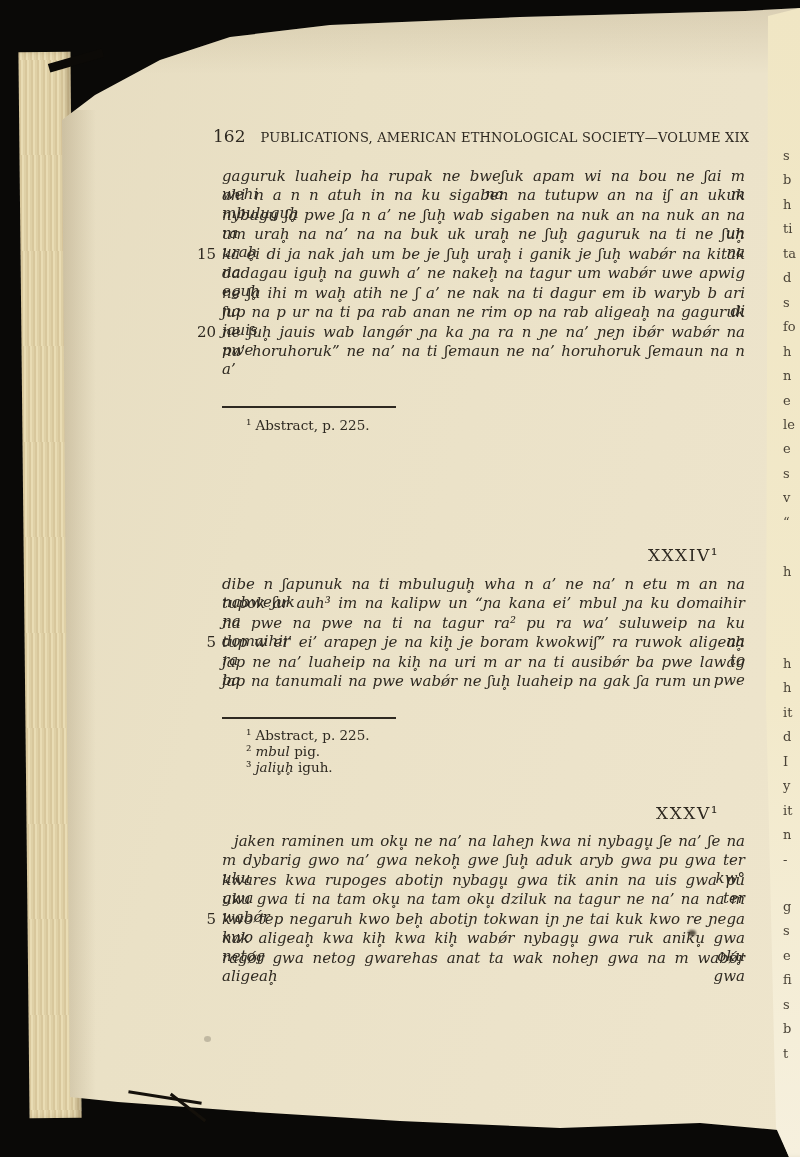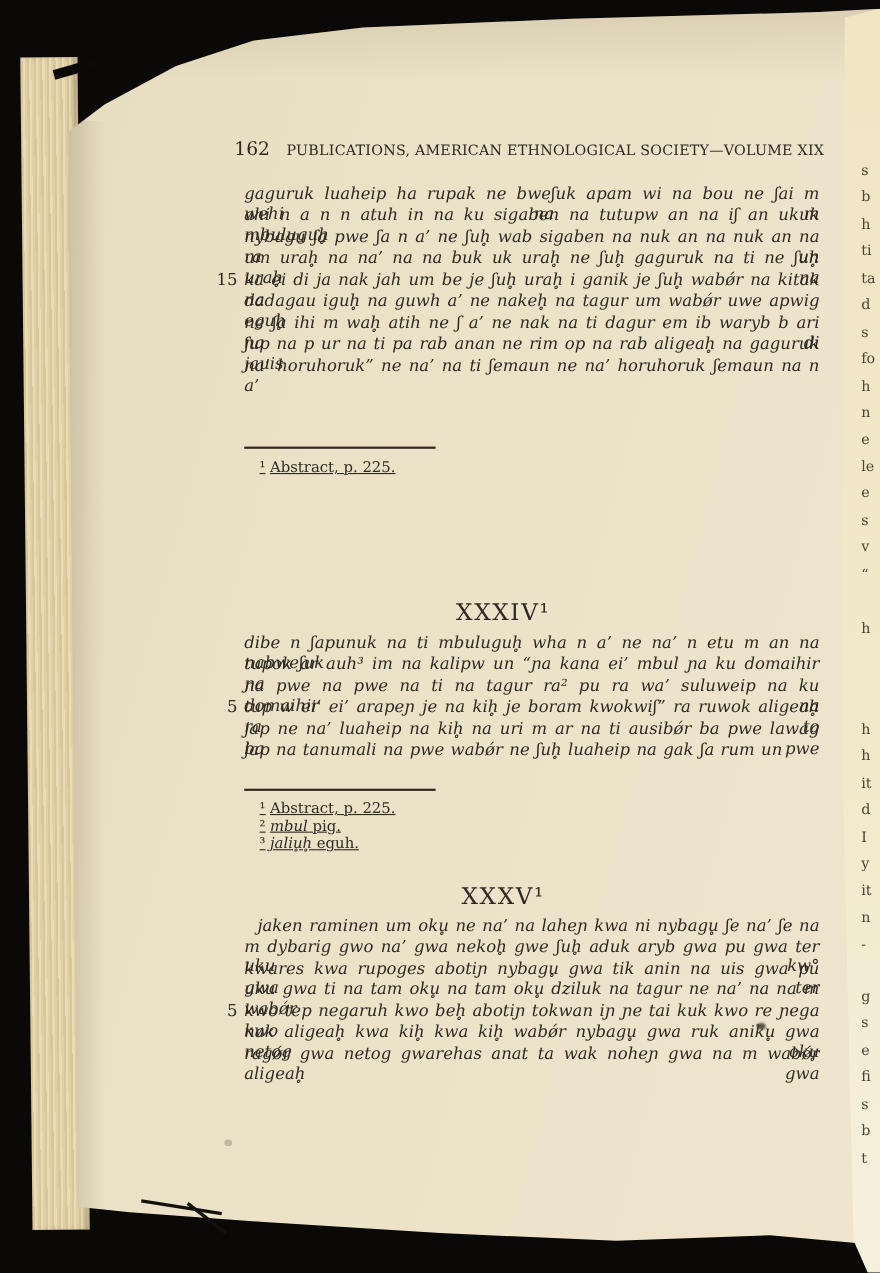--- a/index.html
+++ b/index.html
@@ -44,26 +44,26 @@
   .para{position:absolute;left:222px;width:523px;color:#2e2921;}
   .tline{position:relative;height:19.45px;font-style:italic;font-size:15px;}
   .ltext{display:block;text-align:justify;word-spacing:1px;}
   .j .ltext{text-align-last:justify;}
   .indent .ltext{text-indent:12px;}
   .lineno{
     position:absolute;left:-38px;width:32px;text-align:right;
     font-style:normal;font-size:15px;
   }
   .sec-head{
-    position:absolute;left:222px;width:523px;text-align:center;
+    position:absolute;left:222px;width:523px;text-align:right;
     transform:translateX(-26px);
-    font-size:21px;letter-spacing:1.5px;color:#2e2921;
+    font-size:17px;letter-spacing:1.5px;color:#2e2921;
   }
   .fn-rule{position:absolute;left:222px;width:174px;height:2px;background:#2e2921;}
-  .fn-block{position:absolute;left:210px;width:523px;color:#2e2921;text-decoration:underline;}
+  .fn-block{position:absolute;left:220px;width:523px;color:#2e2921;}
   .fn{font-size:13.5px;line-height:16.1px;padding-left:30px;text-indent:-4px;}
   .fn-m{margin-right:4px;}
   .fn-i{font-style:italic;}
   
   .edge-letters{
     position:absolute;left:783px;width:17px;overflow:hidden;
     font-size:13px;line-height:24.45px;color:#4a4337;white-space:pre-line;
     font-style:normal;
   }
   
@@ -109,20 +109,24 @@
     <div class="tline j">
         <span class="ltext">dadagau iguh̥ na guwh a’ ne nakeh̥ na tagur um wabǿr uwe apwig eguh̥</span>
       </div>
     <div class="tline j">
         <span class="ltext">ne ʃa ihi m wah̥ atih ne ʃ a’ ne nak na ti dagur em ib waryb b ari na di</span>
       </div>
     <div class="tline j">
         <span class="ltext">ʃup na p ur na ti pa rab anan ne rim op na rab aligeah̥ na gaguruk jauis</span>
       </div>
     <div class="tline j">
+        <span class="lineno">20</span>
+        <span class="ltext">ne ʃuh̥ jauis wab langǿr ɲa ka ɲa ra n ɲe na’ ɲeɲ ibǿr wabǿr na pwe</span>
+      </div>
+    <div class="tline j">
         <span class="ltext">na’ horuhoruk” ne na’ na ti ʃemaun ne na’ horuhoruk ʃemaun na n a’</span>
       </div>
   </div>
 
   <div class="fn-rule" style="top:406px"></div>
   <div class="fn-block" style="top:417px">
     <div class="fn">
       <span class="fn-m">¹</span><span>Abstract, p. 225.</span>
     </div>
   </div>
@@ -152,21 +156,21 @@
 
   <div class="fn-rule" style="top:717px"></div>
   <div class="fn-block" style="top:727px">
     <div class="fn">
       <span class="fn-m">¹</span><span>Abstract, p. 225.</span>
     </div>
     <div class="fn">
       <span class="fn-m">²</span><span class="fn-i">mbul</span> <span>pig.</span>
     </div>
     <div class="fn">
-      <span class="fn-m">³</span><span class="fn-i">jaliu̥h̥</span> <span>eguh.</span>
+      <span class="fn-m">³</span><span class="fn-i">jaliu̥h̥</span> <span>iguh.</span>
     </div>
   </div>
 
   <div class="sec-head" style="top:803px">XXXV¹</div>
   <div class="para" style="top:832px">
     <div class="tline j indent">
         <span class="ltext">jaken raminen um oku̥ ne na’ na laheɲ kwa ni nybagu̥ ʃe na’ ʃe na</span>
       </div>
     <div class="tline j">
         <span class="ltext">m dybarig gwo na’ gwa nekoh̥ gwe ʃuh̥ aduk aryb gwa pu gwa ter uku kw°</span>

